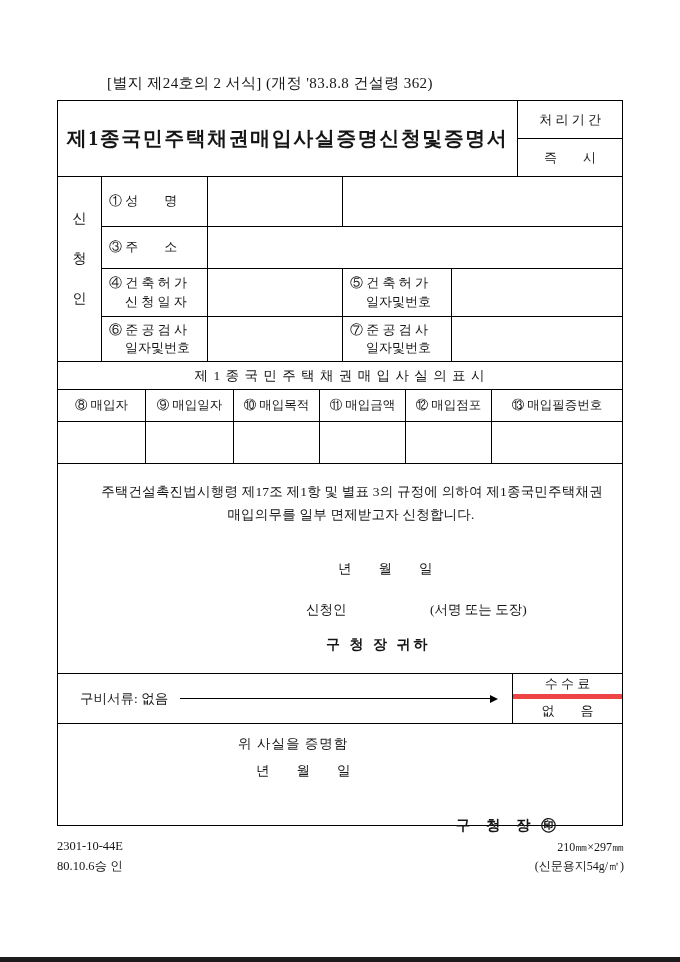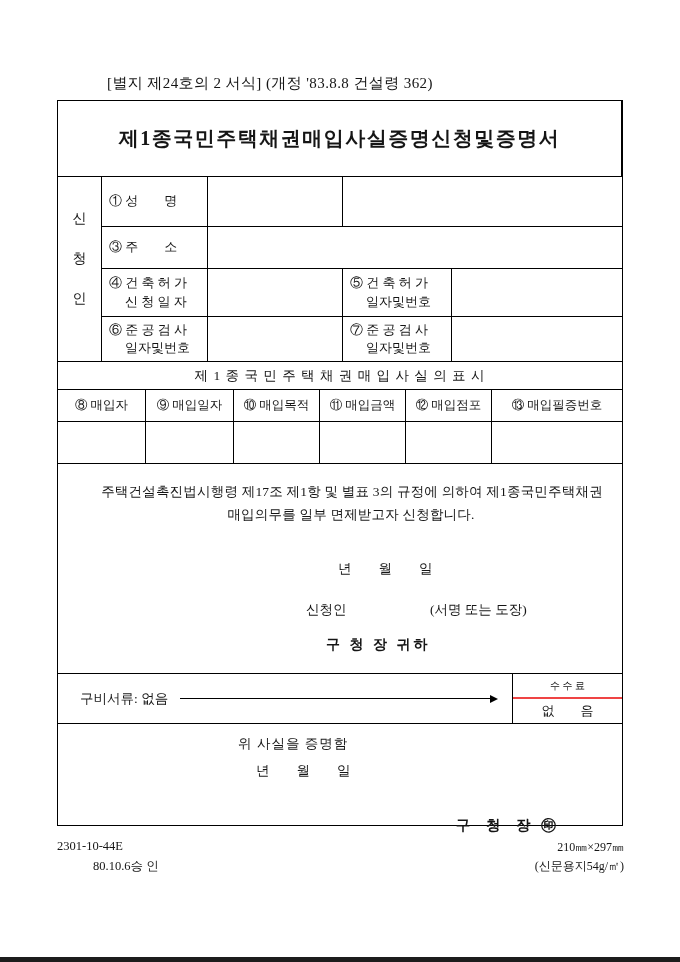--- a/index.html
+++ b/index.html
@@ -54,48 +54,52 @@
   .body-sign-note { position:absolute; top:137px; left:372px; }
   .body-addressee { position:absolute; top:172px; left:268px; font-weight:bold; font-size:14px; letter-spacing:3px; white-space:pre; }
 
   
   .fee-row { height:50px; display:flex; border-bottom:1px solid #000; }
   .fee-left { flex:1; border-right:1px solid #000; display:flex; align-items:center; padding:0 14px 0 22px; font-size:13.5px; }
   .arrow-line { flex:1; display:flex; align-items:center; margin-left:12px; }
   .arrow-shaft { flex:1; height:0; border-top:1px solid #000; }
   .arrow-head { width:0; height:0; border-left:8px solid #000; border-top:4px solid transparent; border-bottom:4px solid transparent; }
   .fee-right { width:109px; display:flex; flex-direction:column; }
-  .fee-label { height:25px; border-bottom:2px solid #ef4444; display:flex; align-items:center; justify-content:center; font-size:10px; white-space:pre; }
+  .fee-label { height:25px; border-bottom:5px solid #ef4444; display:flex; align-items:center; justify-content:center; font-size:13px; white-space:pre; }
   .fee-value { flex:1; display:flex; align-items:center; justify-content:center; font-size:13px; white-space:pre; }
 
   
   .cert-section { flex:1; position:relative; font-size:13.5px; }
   .cert-statement { position:absolute; top:11px; left:180px; letter-spacing:1px; }
   .cert-date { position:absolute; top:38px; left:198px; white-space:pre; }
   .cert-signer { position:absolute; top:74px; left:340px; font-weight:bold; font-size:14.5px; letter-spacing:6px; white-space:pre; }
   .cert-seal { font-weight:bold; font-size:16px; letter-spacing:0; margin-left:4px; }
 
   
   .footer-text { position:absolute; font-size:12px; white-space:pre; }
   .f-l1 { left:57px; top:839px; font-size:12.5px; }
-  .f-l2 { left:57px; top:858px; font-size:12.5px;margin-left:36px; }
+  .f-l2 { left:57px; top:858px; font-size:12.5px; }
   .f-r1 { right:56px; top:839px; text-align:right; }
   .f-r2 { right:56px; top:858px; text-align:right; }
 
   .scan-edge { position:absolute; left:0; right:0; bottom:0; height:5px; background:#1c1c1c; }
 </style>
 </head>
 <body>
 
 <div class="top-note">[별지 제24호의 2 서식] (개정 '83.8.8 건설령 362)</div>
 
 <div class="form">
 
   <div class="header-row">
     <div class="title-cell">제1종국민주택채권매입사실증명신청및증명서</div>
+    <div class="proc-col">
+      <div class="proc-label">처 리 기 간</div>
+      <div class="proc-value">즉        시</div>
+    </div>
   </div>
 
   <div class="applicant-block">
     <div class="side-cell">
       <span>신</span>
       <span>청</span>
       <span>인</span>
     </div>
     <div class="app-rows">
 

